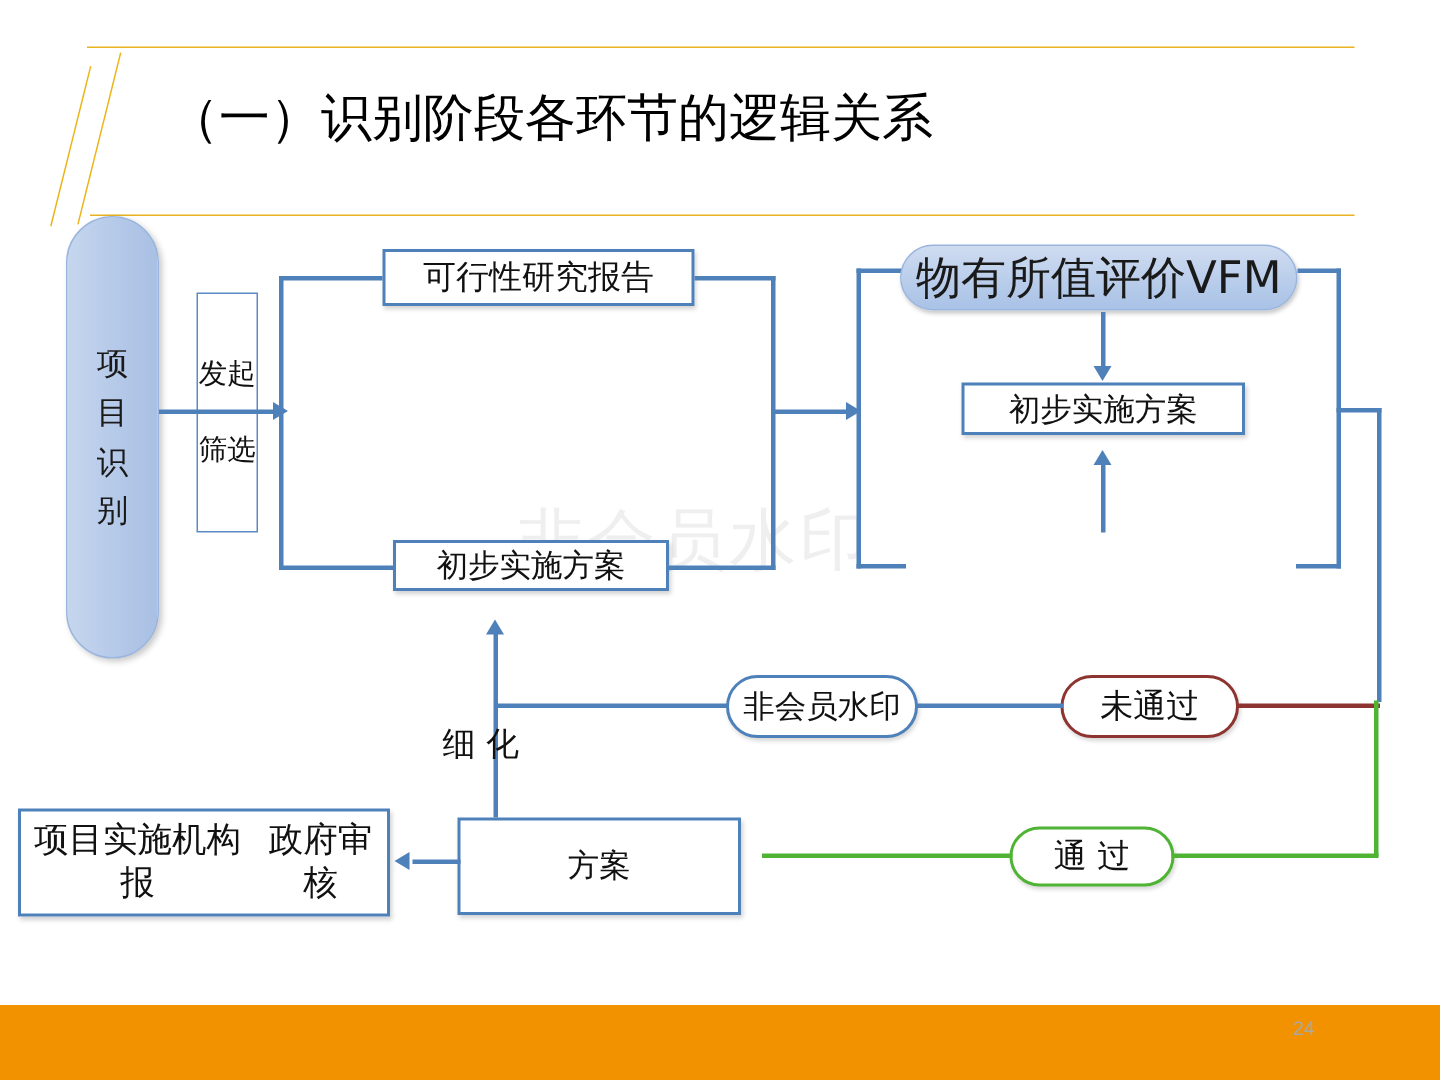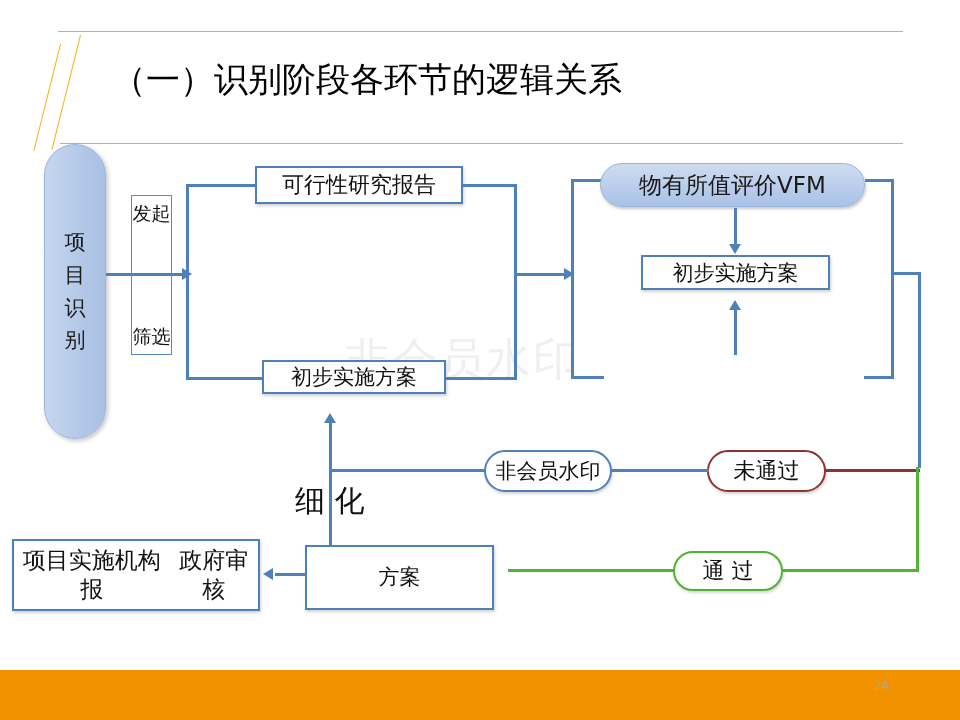--- a/index.html
+++ b/index.html
@@ -13,21 +13,20 @@
   #slide{position:absolute;left:0;top:0;width:960px;height:720px;background:#fff;}
 
   
   .rule{position:absolute;height:0;border-top:1.5px solid #E8B321;}
   .diag{position:absolute;width:0;border-left:1.5px solid #EDB419;transform-origin:top left;}
   .bottombar{position:absolute;left:0;top:670px;width:960px;height:50px;background:#F29200;}
   .pagenum{
     position:absolute;left:862px;top:678px;width:40px;
     font-size:13px;color:#a8a8a8;text-align:left;
     font-family:"Liberation Sans",sans-serif;
-    margin-left:12px;
   }
 
   
   .title{
     position:absolute;left:112px;top:58px;
     font-size:34px;line-height:42px;color:#000000;
     font-family:"Liberation Sans","DejaVu Sans",sans-serif;
     white-space:nowrap;font-weight:400;
   }
 
@@ -114,21 +113,21 @@
 
   <div class="watermark">非会员水印</div>
 
   <div class="vpill" style="left:44px;top:144px;width:62px;height:295px;font-size:21px;">
     <span>项</span>
     <span>目</span>
     <span>识</span>
     <span>别</span>
   </div>
 
-  <div class="thinrect" style="left:131px;top:195px;width:41px;height:160px;font-size:19px;gap:36px;">
+  <div class="thinrect" style="left:131px;top:195px;width:41px;height:160px;font-size:19px;">
     <span>发起</span>
     <span style="height:30px;"></span>
     <span>筛选</span>
   </div>
 
   <div class="ln h" style="left:106px;top:273px;width:78px;"></div>
   <div class="arrowR" style="left:182px;top:268px;"></div>
 
   <div class="ln v" style="left:186px;top:184px;height:196px;"></div>
   <div class="ln h" style="left:186px;top:184px;width:72px;"></div>
@@ -140,21 +139,21 @@
   <div class="ln h" style="left:463px;top:184px;width:54px;"></div>
   <div class="ln h" style="left:446px;top:377px;width:71px;"></div>
   <div class="ln v" style="left:514px;top:184px;height:196px;"></div>
   <div class="ln h" style="left:514px;top:273px;width:52px;"></div>
   <div class="arrowR" style="left:564px;top:268px;"></div>
 
   <div class="ln v" style="left:571px;top:179px;height:200px;"></div>
   <div class="ln h" style="left:571px;top:179px;width:33px;"></div>
   <div class="ln h" style="left:571px;top:376px;width:33px;"></div>
 
-  <div class="pill" style="left:600px;top:163px;width:265px;height:44px;font-size:23px;">物有所值评价VFM</div>
+  <div class="pill" style="left:600px;top:163px;width:265px;height:44px;font-size:30px;">物有所值评价VFM</div>
   <div class="rect" style="left:641px;top:255px;width:189px;height:35px;font-size:21px;">初步实施方案</div>
 
   <div class="ln v" style="left:734px;top:208px;height:38px;"></div>
   <div class="arrowD" style="left:729px;top:244px;"></div>
 
   <div class="ln v" style="left:734px;top:308px;height:47px;"></div>
   <div class="arrowU" style="left:729px;top:300px;"></div>
 
   <div class="ln h" style="left:865px;top:179px;width:29px;"></div>
   <div class="ln h" style="left:864px;top:376px;width:30px;"></div>
@@ -163,21 +162,21 @@
   <div class="ln v" style="left:918px;top:272px;height:196px;"></div>
 
   <div class="oval blue" style="left:484px;top:450px;width:128px;height:42px;font-size:21px;">非会员水印</div>
   <div class="oval red" style="left:707px;top:450px;width:119px;height:42px;font-size:22px;">未通过</div>
   <div class="ln h" style="left:610px;top:469px;width:99px;"></div>
   <div class="ln h red" style="left:824px;top:469px;width:96px;"></div>
 
   <div class="ln h" style="left:330px;top:469px;width:156px;"></div>
   <div class="ln v" style="left:329px;top:421px;height:160px;"></div>
   <div class="arrowU" style="left:324px;top:413px;"></div>
-  <div class="lbl" style="left:295px;top:481px;font-size:30px;">细  化</div>
+  <div class="lbl" style="left:295px;top:481px;font-size:22px;">细  化</div>
 
   <div class="oval green" style="left:673px;top:551px;width:110px;height:40px;font-size:22px;">通 过</div>
   <div class="ln h green" style="left:781px;top:569px;width:138px;"></div>
   <div class="ln v green" style="left:916px;top:467px;height:104px;"></div>
   <div class="ln h green" style="left:508px;top:569px;width:167px;"></div>
 
   <div class="rect" style="left:305px;top:545px;width:189px;height:65px;font-size:21px;line-height:1.25;flex-direction:column;">
     <span>方案</span>
   </div>
   <div class="rect" style="left:12px;top:539px;width:248px;height:72px;font-size:23px;line-height:1.25;">

